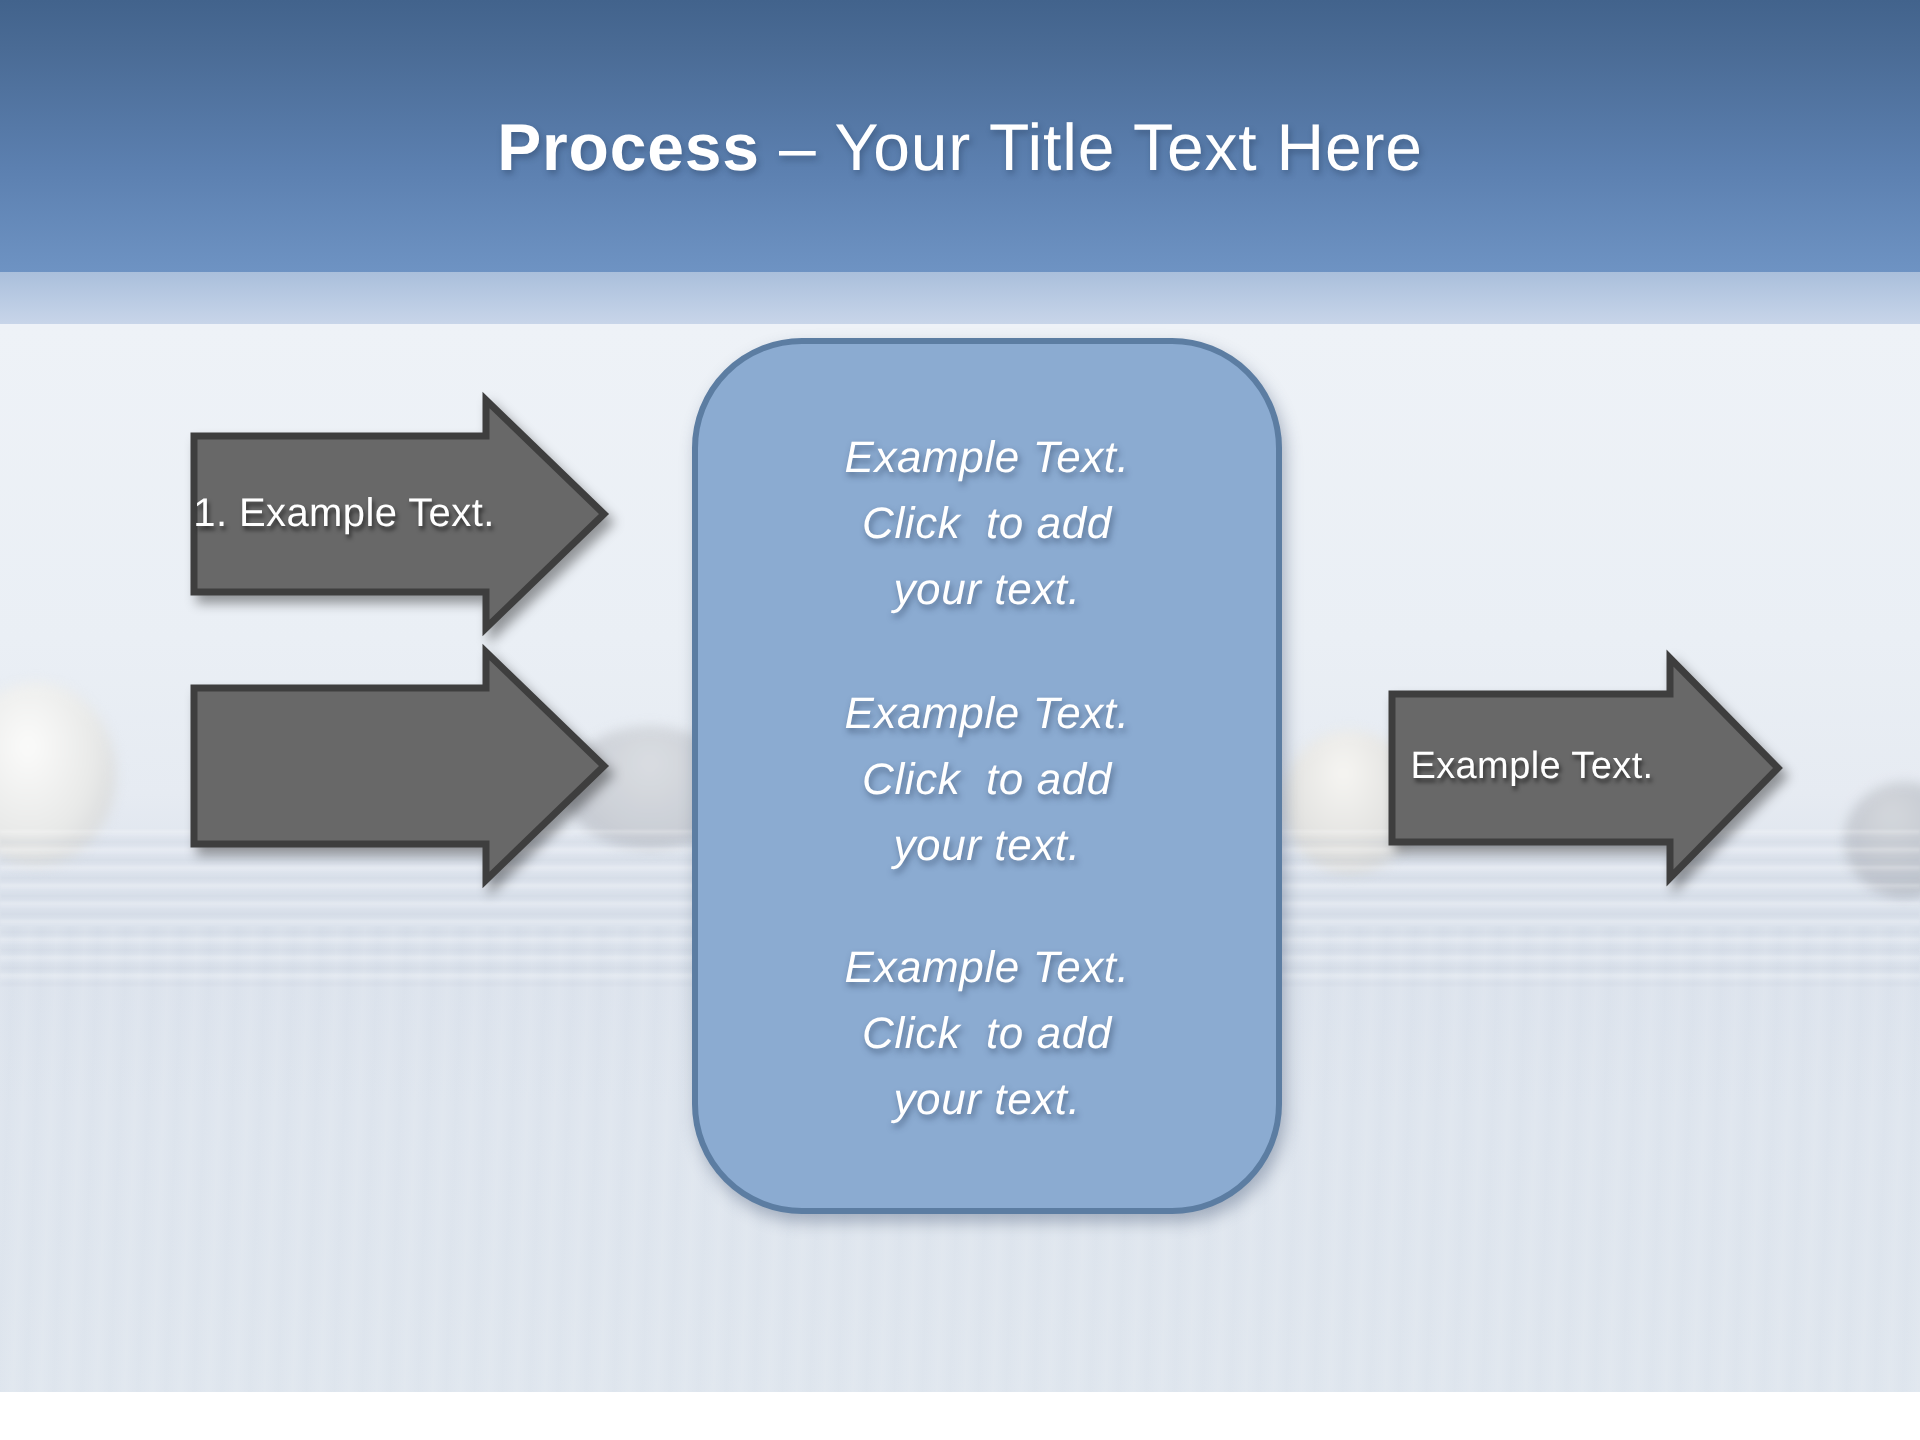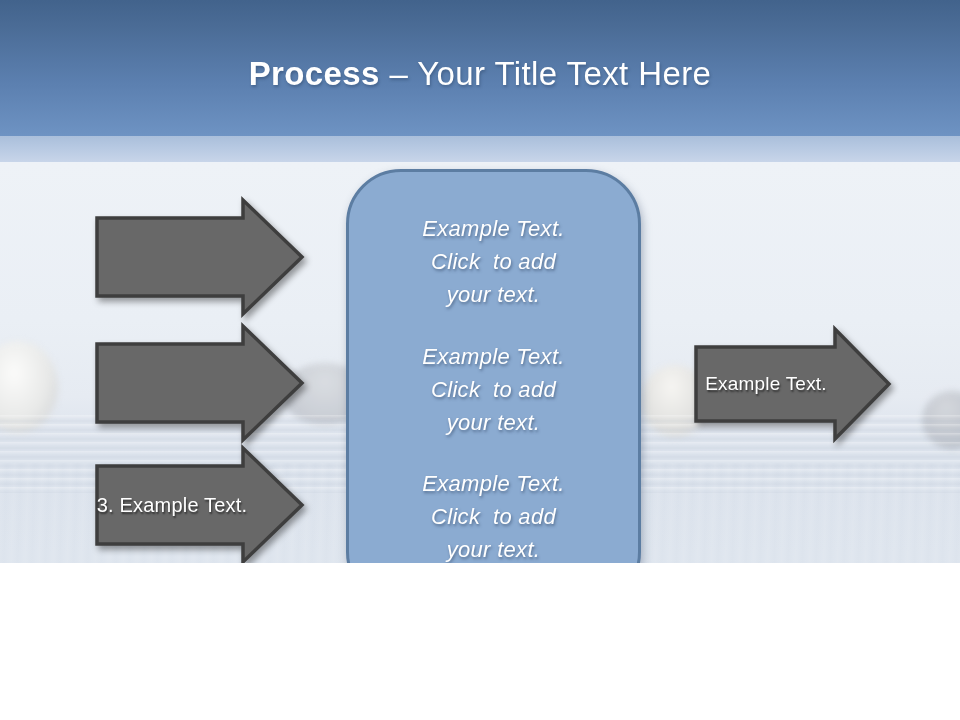--- a/index.html
+++ b/index.html
@@ -1,20 +1,20 @@
 <!DOCTYPE html>
 <html><head>
 <meta charset="utf-8">
 <style>
   * { margin:0; padding:0; box-sizing:border-box; }
   html,body { width:960px; height:720px; }
   body { font-family:"Liberation Sans", sans-serif; }
 
   .slide {
-    position:relative; width:960px; height:563px; overflow:hidden;
+    position:relative; width:960px; height:696px; overflow:hidden;
     background:#7f1d1d;
   }
 
   
   .header {
     position:absolute; left:0; top:0; width:960px; height:136px;
     background:linear-gradient(180deg, #42638c 0%, #4a6b95 18%, #5c80b0 62%, #6e93c3 100%);
   }
   .header-band {
     position:absolute; left:0; top:136px; width:960px; height:27px;
@@ -118,34 +118,29 @@
   <div class="title">
     <span class="emph">Process</span>
     <span>–</span>
     <span>Your Title Text Here</span>
   </div>
 
   <div class="block-arrow arrow-1">
     <svg width="215" height="126" viewBox="0 0 215 126">
       <polygon points="4,24 150,24 150,6 209,63 150,120 150,102 4,102" fill="#686868" stroke="#3e3e3e" stroke-width="3.5" stroke-linejoin="miter"></polygon>
     </svg>
+    <div class="arrow-label">1. Example Text.</div>
   </div>
 
   <div class="block-arrow arrow-2">
     <svg width="215" height="126" viewBox="0 0 215 126">
       <polygon points="4,24 150,24 150,6 209,63 150,120 150,102 4,102" fill="#686868" stroke="#3e3e3e" stroke-width="3.5" stroke-linejoin="miter"></polygon>
     </svg>
   </div>
 
-  <div class="block-arrow arrow-3">
-    <svg width="215" height="126" viewBox="0 0 215 126">
-      <polygon points="4,24 150,24 150,6 209,63 150,120 150,102 4,102" fill="#686868" stroke="#3e3e3e" stroke-width="3.5" stroke-linejoin="miter"></polygon>
-    </svg>
-    <div class="arrow-label">3. Example Text.</div>
-  </div>
 
   <div class="panel">
     <div class="panel-block">
       <div class="panel-line">Example Text.</div>
       <div class="panel-line">Click  to add</div>
       <div class="panel-line">your text.</div>
     </div>
     <div class="panel-block">
       <div class="panel-line">Example Text.</div>
       <div class="panel-line">Click  to add</div>

